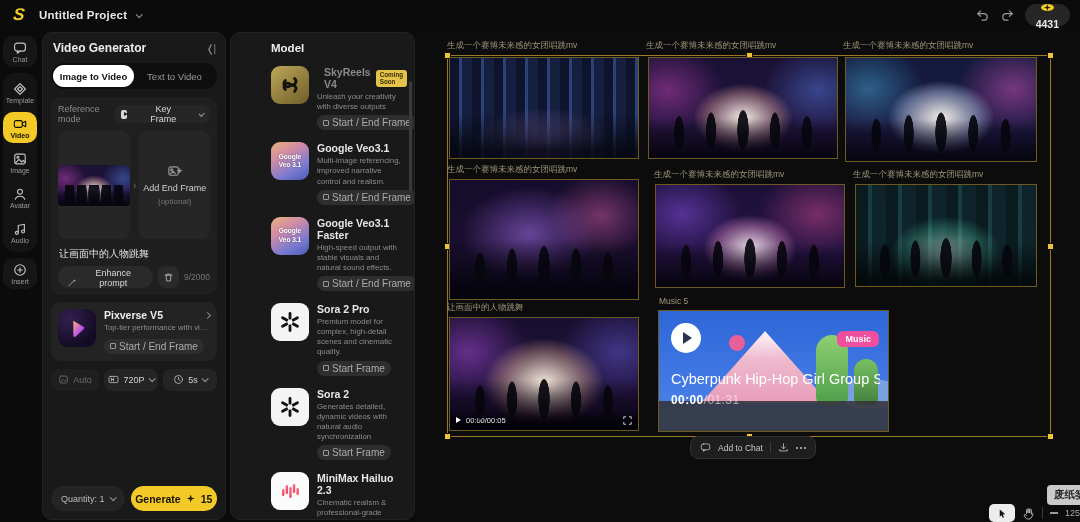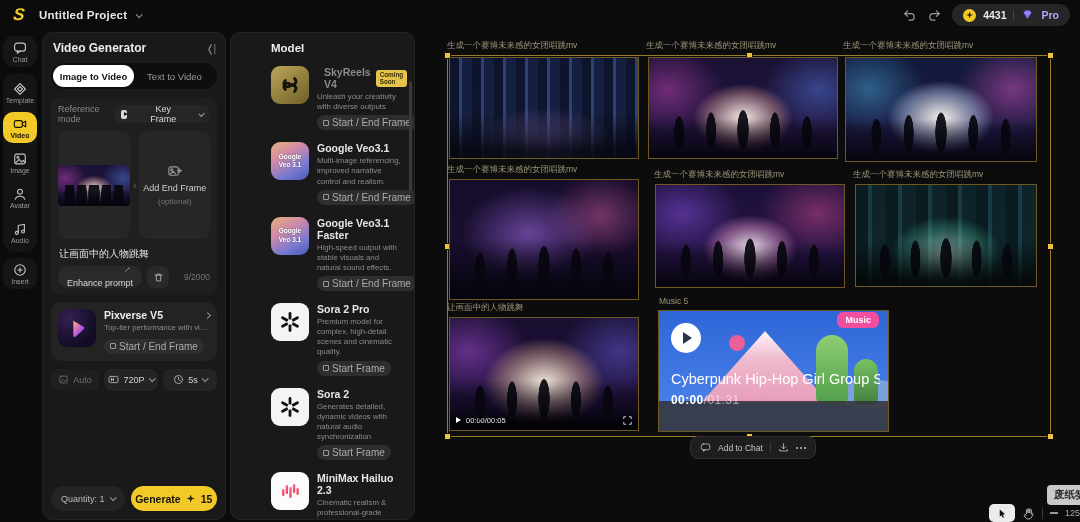--- a/index.html
+++ b/index.html
@@ -8,21 +8,21 @@
   .app { position:relative; width:1080px; height:522px; background:#0b0b0b; overflow:hidden; color:#ddd; }
 
   
   .topbar { position:absolute; left:0; top:0; width:1080px; height:30px; background:#0b0b0b; display:flex; align-items:center; justify-content:space-between; padding:0 10px 0 8px; }
   .tb-left { display:flex; align-items:center; gap:9px; }
   .logo { color:#f3c928; font-weight:900; font-size:17px; font-style:italic; transform:skewX(-6deg); width:22px; text-align:center; cursor:pointer;}
   .proj { color:#e8e8e8; font-size:11.5px; font-weight:bold; letter-spacing:.2px; }
   .chev { display:inline-block; width:5px; height:5px; border-right:1.4px solid #9a9a9a; border-bottom:1.4px solid #9a9a9a; transform:rotate(45deg) translateY(-1px); }
   .tb-right { display:flex; align-items:center; gap:10px; }
   .tb-ic { width:15px; height:15px; }
-  .credits-pill { display:flex; align-items:center; gap:7px; background:#262626; border-radius:13px; height:22px; padding:0 11px; }
+  .credits-pill { display:flex; align-items:center; gap:7px; background:#262626; border-radius:13px; height:22px; padding:0 11px;flex-direction:column; }
   .credits-pill .num { font-size:10.5px; color:#e8e8e8; font-weight:bold; }
   .credits-pill .div { width:1px; height:11px; background:#444; }
   .credits-pill .plan { font-size:10.5px; color:#b9a6ff; font-weight:bold; }
   .star4 { display:inline-block; width:8px; height:8px; background:#241c04; clip-path:polygon(50% 0,62% 38%,100% 50%,62% 62%,50% 100%,38% 62%,0 50%,38% 38%); }
   .coin { width:13px; height:13px; border-radius:50%; background:#f3c928; display:inline-flex; align-items:center; justify-content:center; }
   .coin .star4 { width:7px; height:7px; }
 
   
   .sidebar { position:absolute; left:0; top:30px; width:40px; height:492px; display:flex; flex-direction:column; align-items:center; padding-top:6px; gap:6px; }
   .side-item { width:34px; display:flex; flex-direction:column; align-items:center; gap:1px; padding:5px 0 4px; border-radius:10px; cursor:pointer; }
@@ -54,21 +54,21 @@
   .kf-ic::after { content:""; position:absolute; left:3px; top:2px; border-left:4px solid #1f1f1f; border-top:2.5px solid transparent; border-bottom:2.5px solid transparent; }
   .frames { display:flex; align-items:center; gap:3px; height:108px; margin-bottom:6px; }
   .frame-box { flex:1; height:100%; background:#262626; border-radius:8px; display:flex; flex-direction:column; align-items:center; justify-content:center; gap:4px; cursor:pointer; }
   .frame-arrow { color:#6d6d6d; font-size:10px; }
   .sf-img { width:72px; height:41px; border-radius:4px; }
   .ef-ic { width:15px; height:15px; stroke:#9a9a9a; fill:none; stroke-width:1.2; stroke-linecap:round; }
   .ef-label { font-size:9px; color:#cfcfcf; }
   .ef-sub { font-size:8px; color:#757575; }
   .prompt-text { font-size:10px; color:#e2e2e2; padding:2px 1px; flex:1; }
   .prompt-foot { display:flex; align-items:center; gap:5px; }
-  .enh-btn { display:flex; align-items:flex-end; gap:5px; background:#2a2a2a; border:none; border-radius:12px; height:22px; padding:0 9px; font-size:9px; color:#d8d8d8; cursor:pointer;flex-direction:column; }
+  .enh-btn { display:flex; align-items:flex-end; gap:5px; background:#2a2a2a; border:none; border-radius:12px; height:22px; padding:0 9px; font-size:9px; color:#d8d8d8; cursor:pointer; }
   .icon-btn { width:22px; height:22px; background:#2a2a2a; border:none; border-radius:7px; display:flex; align-items:center; justify-content:center; cursor:pointer; }
   .mini-svg { width:11px; height:11px; stroke:#bdbdbd; fill:none; stroke-width:1.2; stroke-linecap:round; }
   .char-count { margin-left:auto; font-size:8.5px; color:#757575; }
 
   .model-card { margin-top:7px; background:#232323; border-radius:10px; padding:7px; display:flex; gap:8px; cursor:pointer; }
   .m-icon { width:38px; height:38px; border-radius:9px; flex:none; display:flex; align-items:center; justify-content:center; overflow:hidden; position:relative; }
   .mc-body { flex:1; min-width:0; }
   .mc-top { display:flex; align-items:center; justify-content:space-between; }
   .mc-name { font-size:10.5px; font-weight:bold; color:#ededed; }
   .chev-r { display:inline-block; width:5px; height:5px; border-right:1.3px solid #8a8a8a; border-bottom:1.3px solid #8a8a8a; transform:rotate(-45deg); }
@@ -173,21 +173,21 @@
   
   .music-card { position:absolute; left:241px; top:280px; width:231px; height:122px; border:1px solid #6e591f; overflow:hidden; background:linear-gradient(180deg,#2e66d8,#4f86ec); cursor:pointer; }
   .m-sun { position:absolute; left:70px; top:24px; width:16px; height:16px; border-radius:50%; background:#e85f9a; }
   .m-mtn { position:absolute; left:42px; bottom:28px; width:128px; height:72px; clip-path:polygon(50% 0,100% 100%,0 100%); background:linear-gradient(180deg,#fbeaf1 8%,#efb9cd 40%,#e79cba); }
   .m-tree1 { position:absolute; right:40px; bottom:26px; width:32px; height:70px; border-radius:16px 16px 8px 8px; background:linear-gradient(180deg,#8ecf72,#4f9e4b); }
   .m-tree2 { position:absolute; right:10px; bottom:26px; width:24px; height:46px; border-radius:12px 12px 6px 6px; background:linear-gradient(180deg,#79c163,#417f3e); }
   .m-hill { position:absolute; right:-16px; bottom:22px; width:70px; height:30px; border-radius:50%; background:#7aa0dd; }
   .m-band { position:absolute; left:0; right:0; bottom:0; height:30px; background:rgba(52,52,58,.88); }
   .m-play { position:absolute; left:12px; top:12px; width:30px; height:30px; border-radius:50%; background:#fff; display:flex; align-items:center; justify-content:center; cursor:pointer; }
   .m-play i { width:0; height:0; border-left:9px solid #27344e; border-top:6px solid transparent; border-bottom:6px solid transparent; margin-left:2px; }
-  .m-badge { position:absolute; right:9px; top:1px; background:#ef4f9e; color:#fff; font-size:9px; font-weight:bold; border-radius:6px; padding:3px 8px; }
+  .m-badge { position:absolute; right:9px; top:20px; background:#ef4f9e; color:#fff; font-size:9px; font-weight:bold; border-radius:6px; padding:3px 8px; }
   .m-title { position:absolute; left:12px; top:60px; right:8px; font-size:14.5px; color:#fff; white-space:nowrap; overflow:hidden; }
   .m-time { position:absolute; left:12px; top:82px; font-size:12px; font-weight:bold; color:#fff; letter-spacing:.4px; }
   .m-time .total { color:rgba(255,255,255,.55); font-weight:normal; }
 
   
   .c-toolbar { position:absolute; left:273px; top:406px; height:23px; background:#1e1e1e; border:1px solid #303030; border-radius:8px; display:flex; align-items:center; gap:7px; padding:0 9px; }
   .c-toolbar .lbl { font-size:8.5px; color:#c9c9c9; }
   .c-toolbar svg { width:11px; height:11px; stroke:#c2c2c2; fill:none; stroke-width:1.2; stroke-linecap:round; stroke-linejoin:round; }
   .c-toolbar .div { width:1px; height:11px; background:#3a3a3a; }
   .dots { display:flex; gap:2px; cursor:pointer; }

